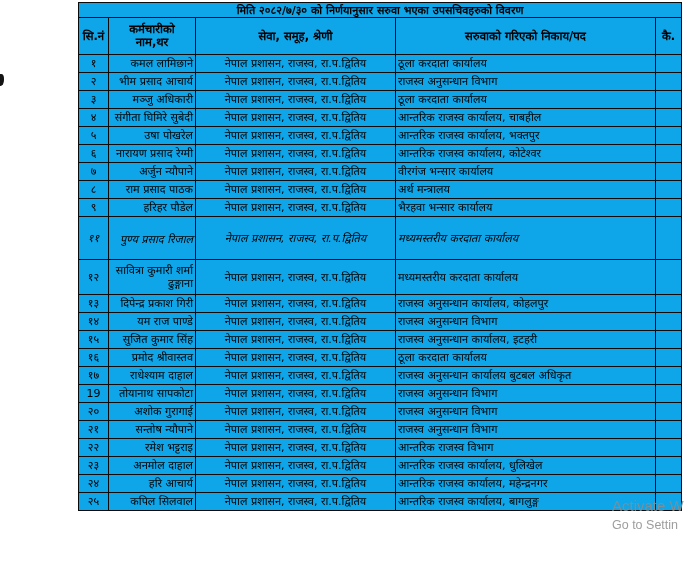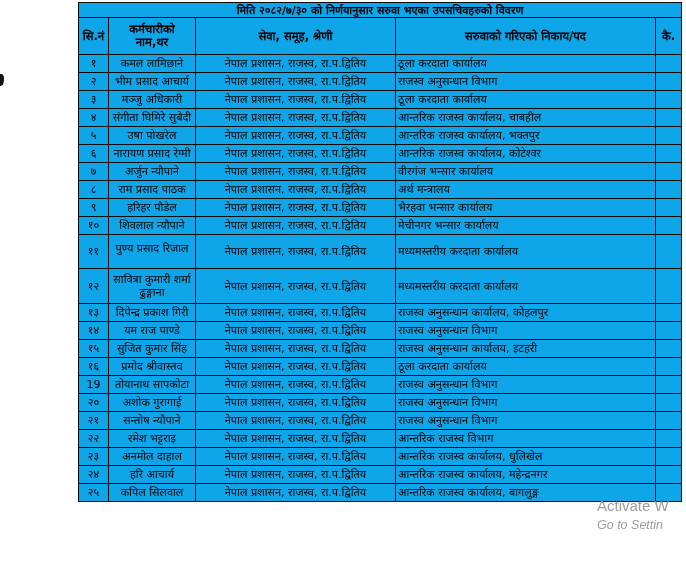--- a/index.html
+++ b/index.html
@@ -21,34 +21,34 @@
     vertical-align:middle;
     overflow:hidden;
   }
   .title-cell{
     height:14px;text-align:center;font-weight:bold;font-size:12px;line-height:13px;
     padding:0;
   }
   tr.head th{height:36px;text-align:center;font-weight:bold;font-size:11.5px;margin-top:43px;}
   th.rm-h{vertical-align:top;padding-top:1px;}
   td.sn{text-align:center;}
-  td.nm{text-align:center;padding-left:5px;}
+  td.nm{text-align:right;padding-left:5px;}
   td.sv{text-align:center;}
   td.of{text-align:left;}
   td.rm{}
   tr.r td{height:17px;}
-  tr.h28 td{height:26px;}
+  tr.h28 td{height:26px;font-style:italic;}
   tr.h36 td{height:34px;margin-top:12px;}
-  tr.h28 td.nm{vertical-align:top;padding-top:7px;}
+  tr.h28 td.nm{vertical-align:top;padding-top:16px;}
   .wm{
-    position:absolute;left:597px;color:rgba(140,140,140,0.85);
+    position:absolute;left:612px;color:rgba(140,140,140,0.85);
     font-family:"Liberation Sans",sans-serif;white-space:nowrap;
   }
   .wm1{top:497px;font-size:15px;}
-  .wm2{top:518px;font-size:12.5px;font-style:italic;}
+  .wm2{top:518px;font-size:12.5px;}
   .edge-mark{
     position:absolute;left:-3px;top:74px;width:7px;height:12px;
     background:#141414;border-radius:50% 40% 50% 40%;
   }
 </style>
 </head>
 <body>
 
 <div class="edge-mark"></div>
 
@@ -131,27 +131,20 @@
       <td class="of">अर्थ मन्त्रालय</td>
       <td class="rm"></td>
     </tr>
     <tr class="r">
       <td class="sn">९</td>
       <td class="nm">हरिहर पौडेल</td>
       <td class="sv">नेपाल प्रशासन, राजस्व, रा.प.द्वितिय</td>
       <td class="of">भैरहवा भन्सार कार्यालय</td>
       <td class="rm"></td>
     </tr>
-    <tr class="r">
-      <td class="sn">१०</td>
-      <td class="nm">शिवलाल न्यौपाने</td>
-      <td class="sv">नेपाल प्रशासन, राजस्व, रा.प.द्वितिय</td>
-      <td class="of">मेचीनगर भन्सार कार्यालय</td>
-      <td class="rm"></td>
-    </tr>
     <tr class="h28">
       <td class="sn">११</td>
       <td class="nm">पुण्य प्रसाद रिजाल</td>
       <td class="sv">नेपाल प्रशासन, राजस्व, रा.प.द्वितिय</td>
       <td class="of">मध्यमस्तरीय करदाता कार्यालय</td>
       <td class="rm"></td>
     </tr>
     <tr class="h36">
       <td class="sn">१२</td>
       <td class="nm">सावित्रा कुमारी शर्मा ढुङ्गाना</td>
@@ -181,20 +174,27 @@
       <td class="rm"></td>
     </tr>
     <tr class="r">
       <td class="sn">१६</td>
       <td class="nm">प्रमोद श्रीवास्तव</td>
       <td class="sv">नेपाल प्रशासन, राजस्व, रा.प.द्वितिय</td>
       <td class="of">ठूला करदाता कार्यालय</td>
       <td class="rm"></td>
     </tr>
     <tr class="r">
+      <td class="sn">१७</td>
+      <td class="nm">राधेश्याम दाहाल</td>
+      <td class="sv">नेपाल प्रशासन, राजस्व, रा.प.द्वितिय</td>
+      <td class="of">राजस्व अनुसन्धान कार्यालय बुटबल अधिकृत</td>
+      <td class="rm"></td>
+    </tr>
+    <tr class="r">
       <td class="sn">19</td>
       <td class="nm">तोयानाथ सापकोटा</td>
       <td class="sv">नेपाल प्रशासन, राजस्व, रा.प.द्वितिय</td>
       <td class="of">राजस्व अनुसन्धान विभाग</td>
       <td class="rm"></td>
     </tr>
     <tr class="r">
       <td class="sn">२०</td>
       <td class="nm">अशोक गुरागाई</td>
       <td class="sv">नेपाल प्रशासन, राजस्व, रा.प.द्वितिय</td>

